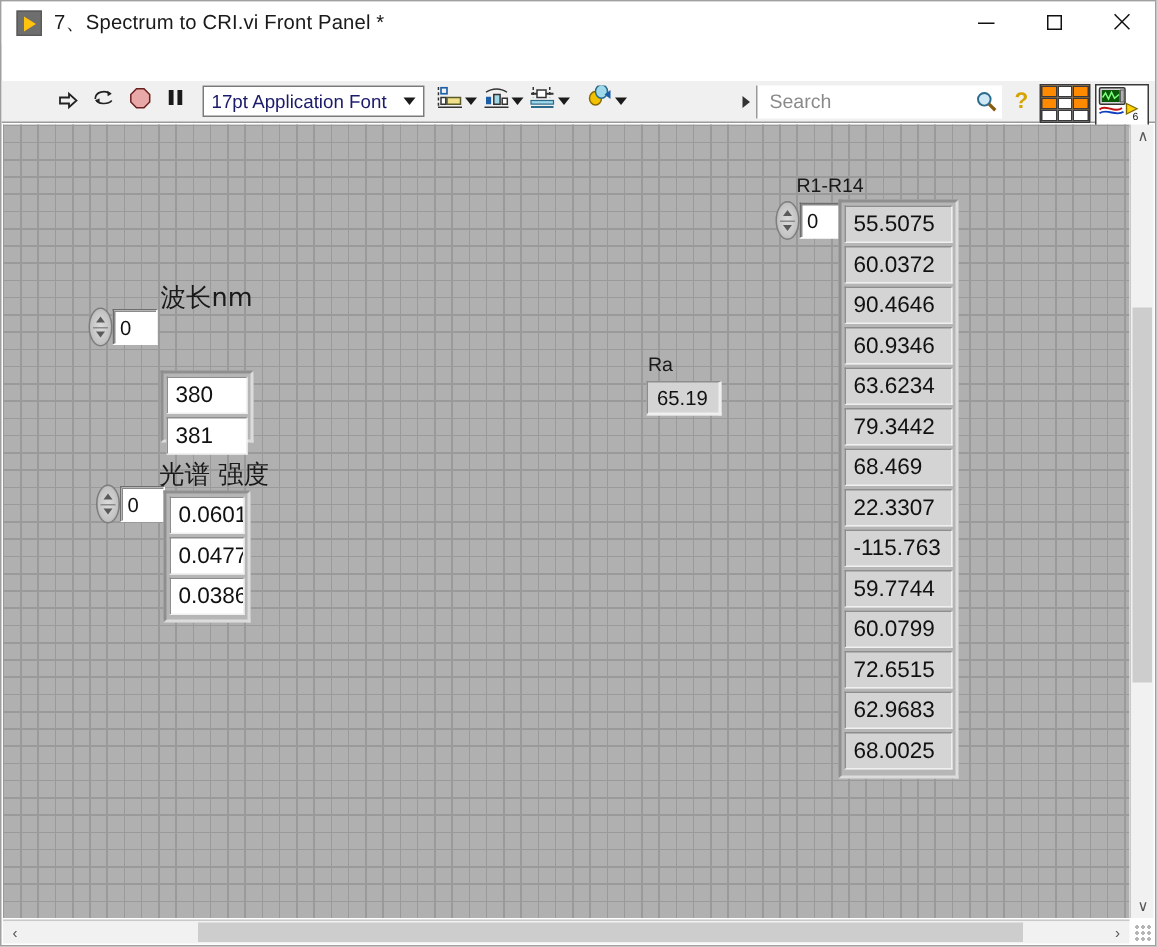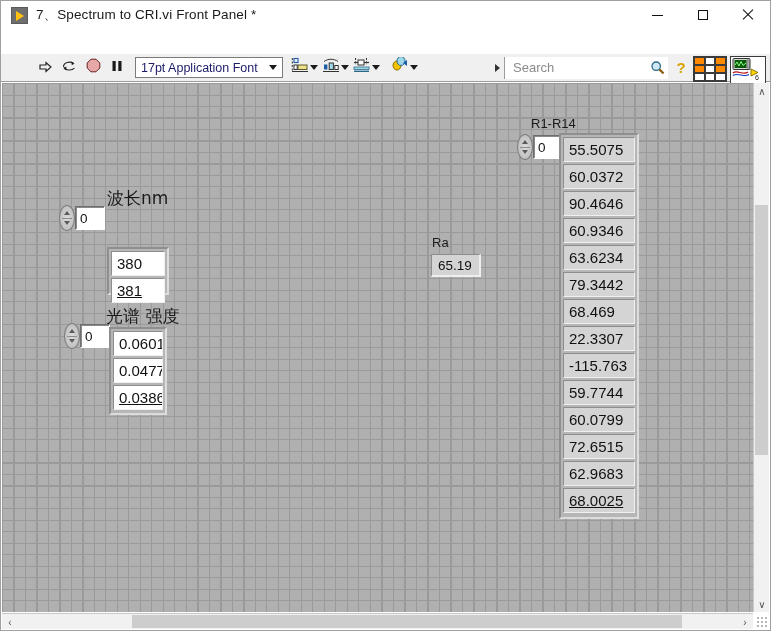--- a/index.html
+++ b/index.html
@@ -199,21 +199,21 @@
     border-top:1px solid #8d8d8d;
     border-left:1px solid #8d8d8d;
     border-right:1px solid #f0f0f0;
     border-bottom:1px solid #f0f0f0;
     box-sizing:border-box;
     height:25px;margin-bottom:2px;
     display:flex;align-items:center;padding-left:5px;
     font-size:15px;color:#111;overflow:hidden;white-space:nowrap;
   }
   .cell.white{background:#ffffff;}
-  .cell:last-child{margin-bottom:0;text-decoration:underline;}
+  .cell:last-child{margin-bottom:0;}
 
   
   .ind{
     position:absolute;
     background:#d4d4d4;
     border-top:1px solid #8d8d8d;
     border-left:1px solid #8d8d8d;
     border-right:2px solid #efefef;
     border-bottom:2px solid #efefef;
     box-sizing:border-box;

